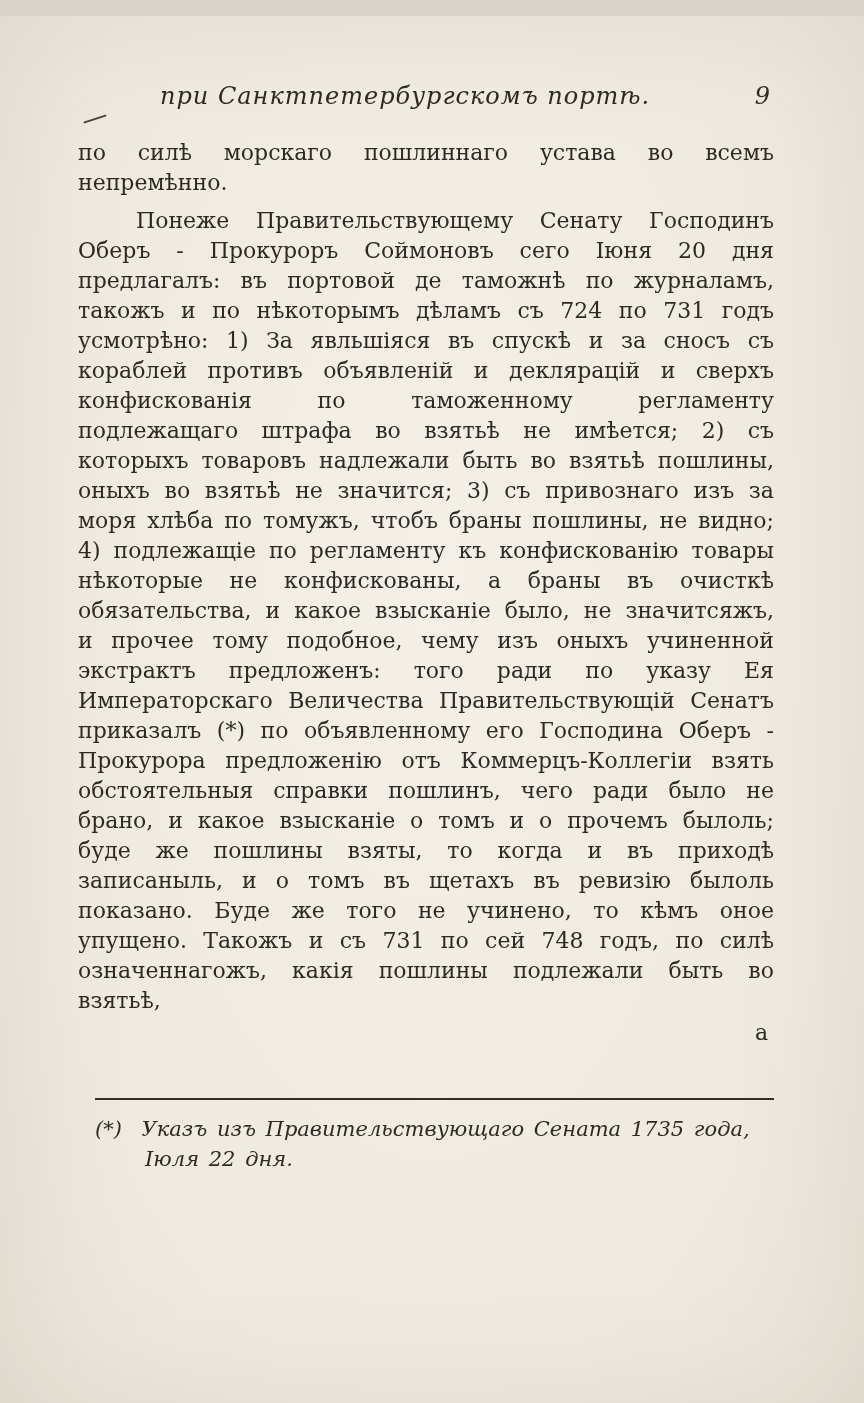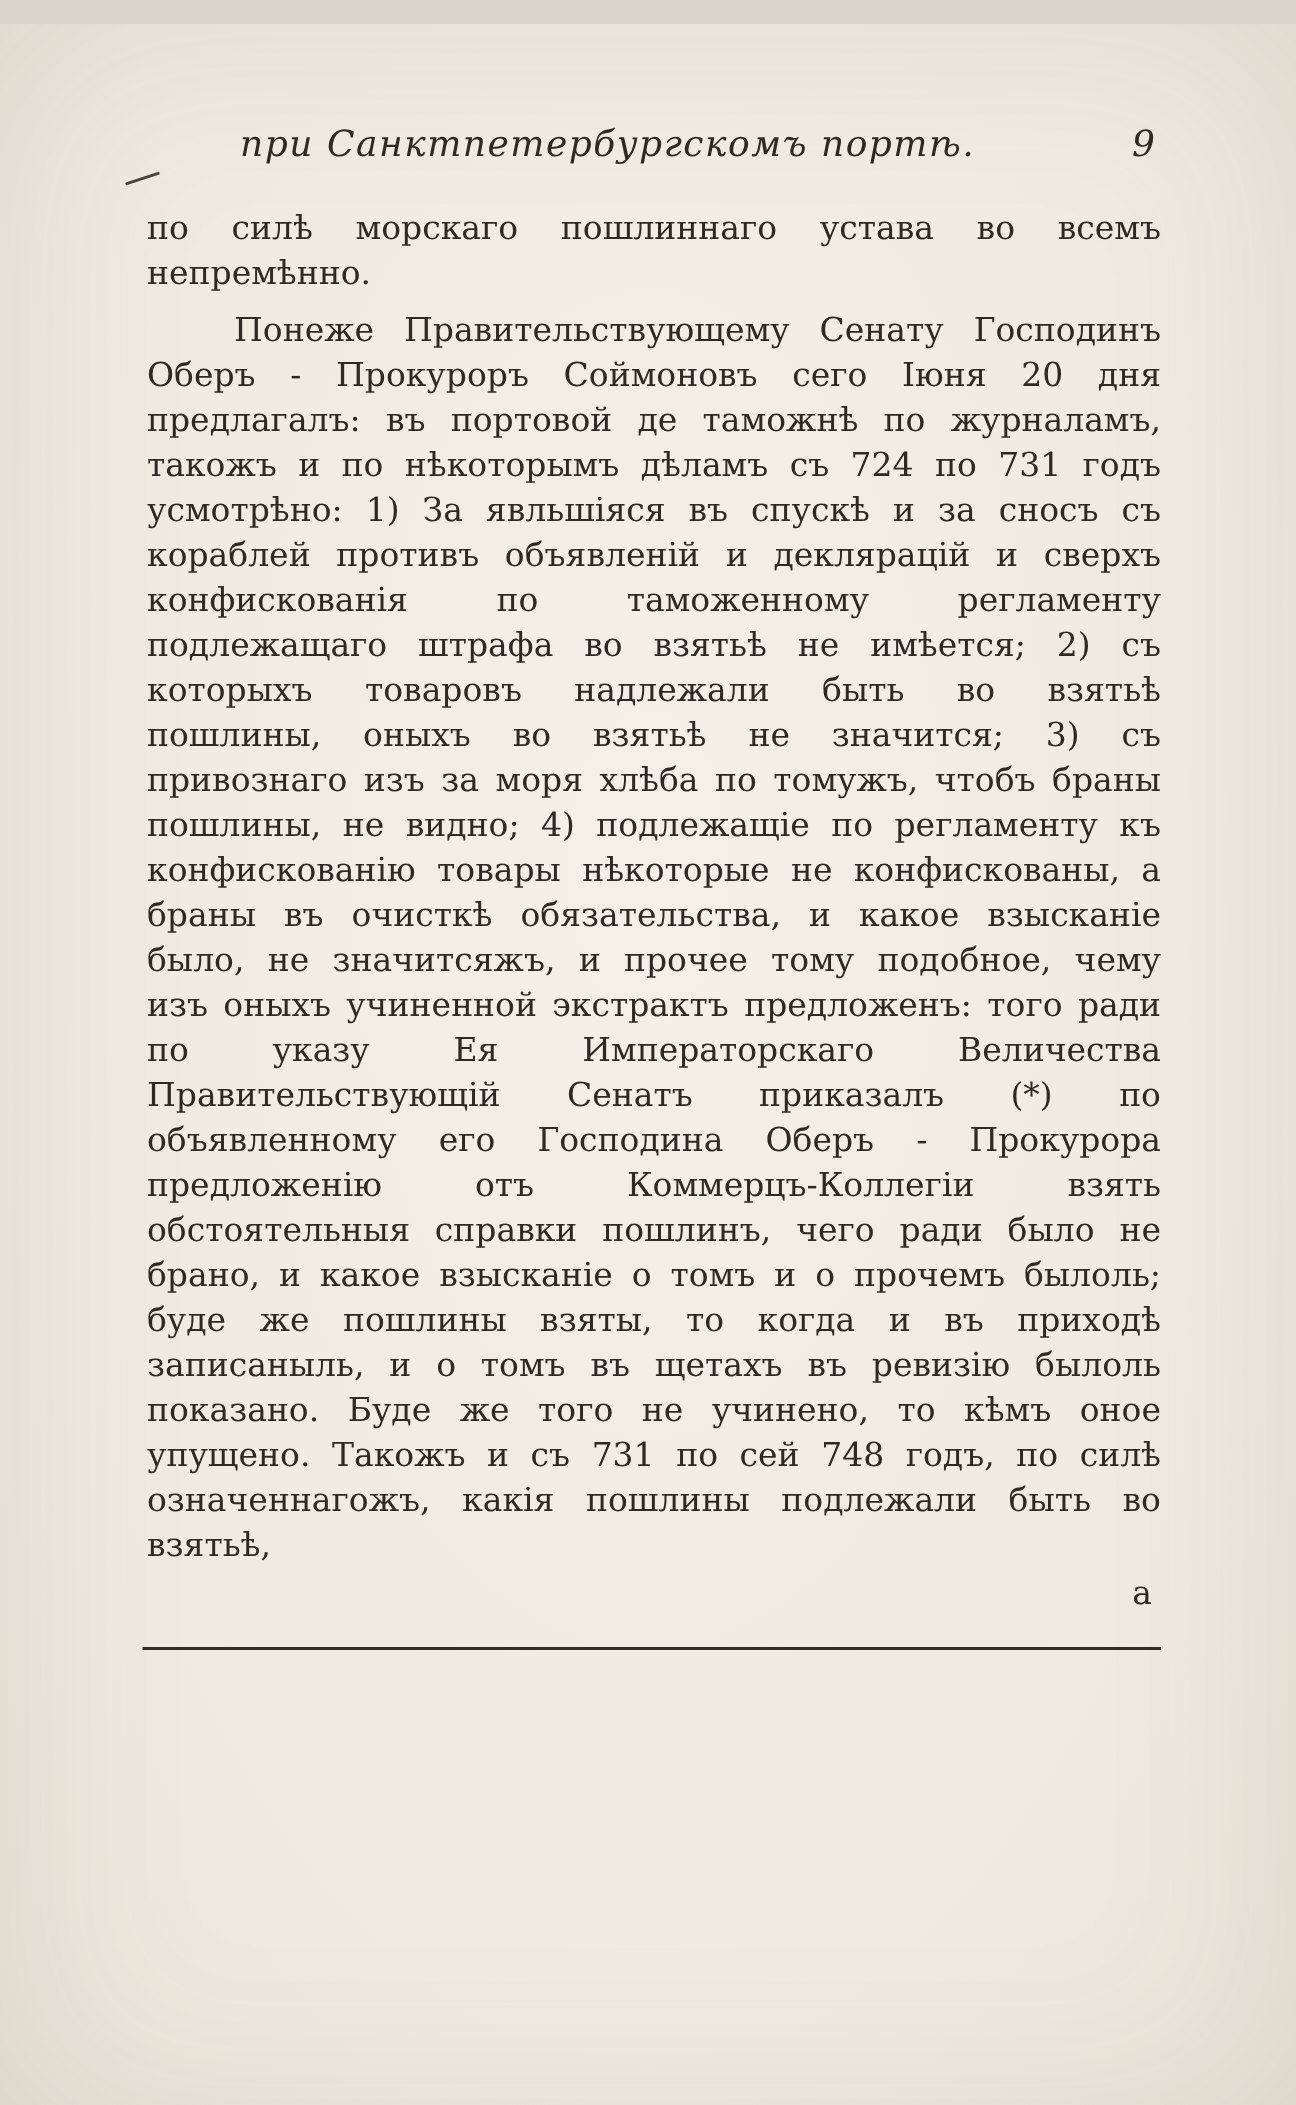--- a/index.html
+++ b/index.html
@@ -53,21 +53,21 @@
     height: 2px;
     background: #4a453c;
     transform: rotate(-18deg);
     border-radius: 2px;
   }
 
   
   .body-text {
     position: absolute;
     top: 122px;
-    left: 98px;
+    left: 78px;
     right: 90px;
     font-size: 22px;
     line-height: 30px;
     text-align: justify;
     word-spacing: 3px;
   }
   .para {
     margin: 0;
   }
   .para.indent {
@@ -118,15 +118,19 @@
   </header>
 
   <main class="body-text">
     <p class="para first">по силѣ морскаго пошлиннаго устава во всемъ непремѣнно.</p>
     <p class="para indent">Понеже Правительствующему Сенату Господинъ Оберъ - Прокуроръ Соймоновъ сего Іюня 20 дня предлагалъ: въ портовой де таможнѣ по журналамъ, такожъ и по нѣкоторымъ дѣламъ съ 724 по 731 годъ усмотрѣно: 1) За явльшіяся въ спускѣ и за сносъ съ кораблей противъ объявленій и деклярацій и сверхъ конфискованія по таможенному регламенту подлежащаго штрафа во взятьѣ не имѣется; 2) съ которыхъ товаровъ надлежали быть во взятьѣ пошлины, оныхъ во взятьѣ не значится; 3) съ привознаго изъ за моря хлѣба по томужъ, чтобъ браны пошлины, не видно; 4) подлежащіе по регламенту къ конфискованію товары нѣкоторые не конфискованы, а браны въ очисткѣ обязательства, и какое взысканіе было, не значитсяжъ, и прочее тому подобное, чему изъ оныхъ учиненной экстрактъ предложенъ: того ради по указу Ея Императорскаго Величества Правительствующій Сенатъ приказалъ (*) по объявленному его Господина Оберъ - Прокурора предложенію отъ Коммерцъ-Коллегіи взять обстоятельныя справки пошлинъ, чего ради было не брано, и какое взысканіе о томъ и о прочемъ былоль; буде же пошлины взяты, то когда и въ приходѣ записаныль, и о томъ въ щетахъ въ ревизію былоль показано. Буде же того не учинено, то кѣмъ оное упущено. Такожъ и съ 731 по сей 748 годъ, по силѣ означеннагожъ, какія пошлины подлежали быть во взятьѣ,</p>
     <div class="catchword">а</div>
   </main>
 
   <footer class="footnote">
     <hr class="footnote-rule">
+    <p class="footnote-text">
+      <span class="marker">(*)</span>
+      <span class="text">Указъ изъ Правительствующаго Сената 1735 года, Іюля 22 дня.</span>
+    </p>
   </footer>
 
 </div>
 
 </body></html>

